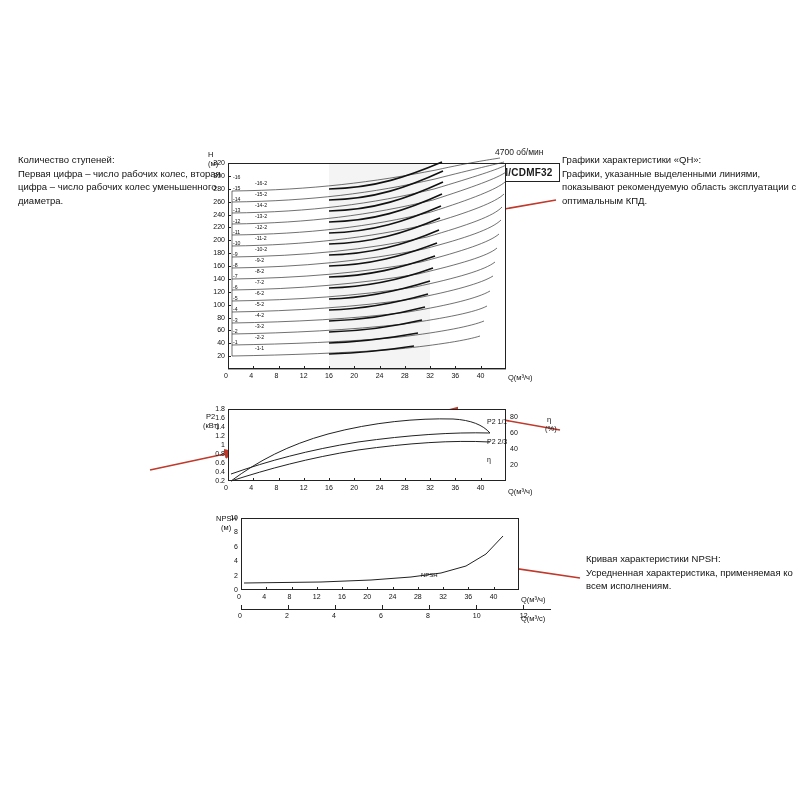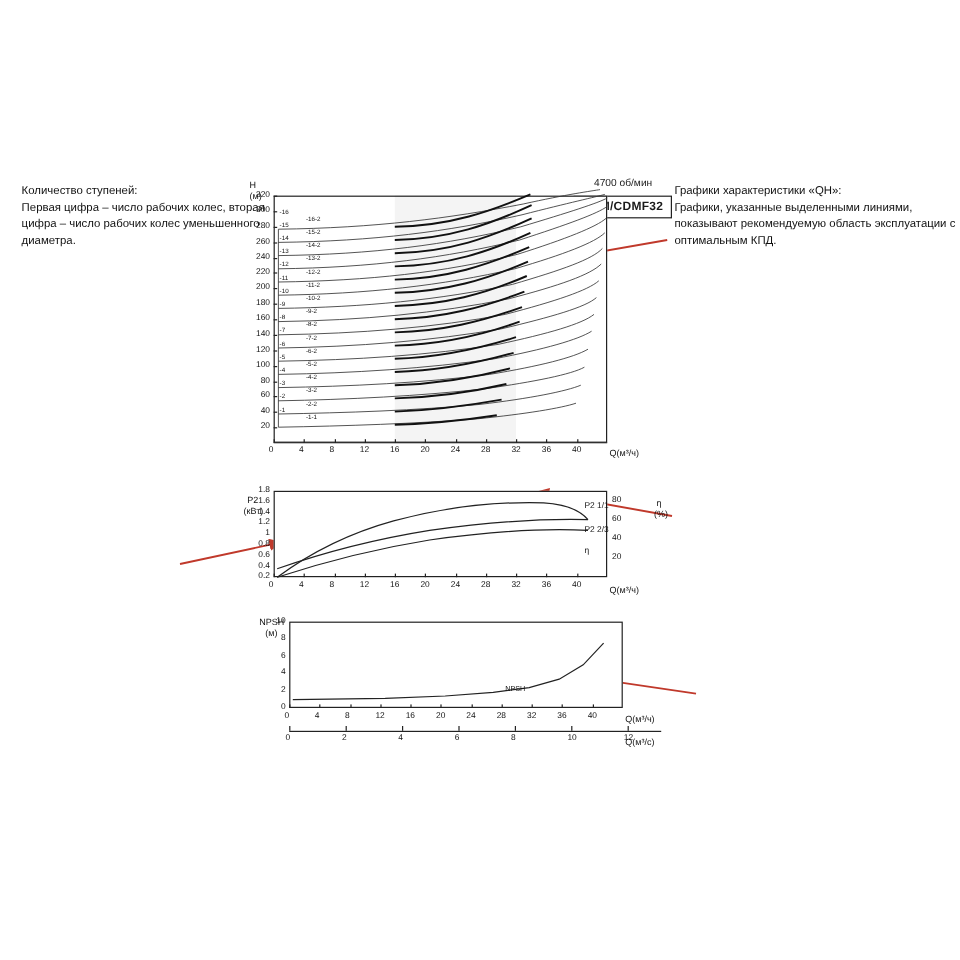--- a/index.html
+++ b/index.html
@@ -26,20 +26,21 @@
 <body>
 
 <div class="wrap">
 
   <div class="ann" style="left:18px;top:153px;width:205px;">Количество ступеней:<br>Первая цифра – число рабочих колес, вторая цифра – число рабочих колес уменьшенного диаметра.</div>
 
   <div class="ann" style="left:562px;top:153px;width:240px;">Графики характеристики «QH»:<br>Графики, указанные выделенными линиями, показывают рекомендуемую область эксплуатации с оптимальным КПД.</div>
 
 
 
+  <div class="ann" style="left:586px;top:552px;width:214px;">Кривая характеристики NPSH:<br>Усредненная характеристика, применяемая ко всем исполнениям.</div>
 
   <svg class="arrow" style="left:0;top:0;width:800px;height:800px;overflow:visible;">
     <defs>
       <marker id="ah" markerWidth="7" markerHeight="7" refX="6" refY="3.2" orient="auto">
         <path d="M0,0 L7,3.2 L0,6.4 z" fill="#c0392b"></path>
       </marker>
     </defs>
 
     <line x1="556" y1="200" x2="430" y2="222" stroke="#c0392b" stroke-width="1.6" marker-end="url(#ah)"></line>
 

